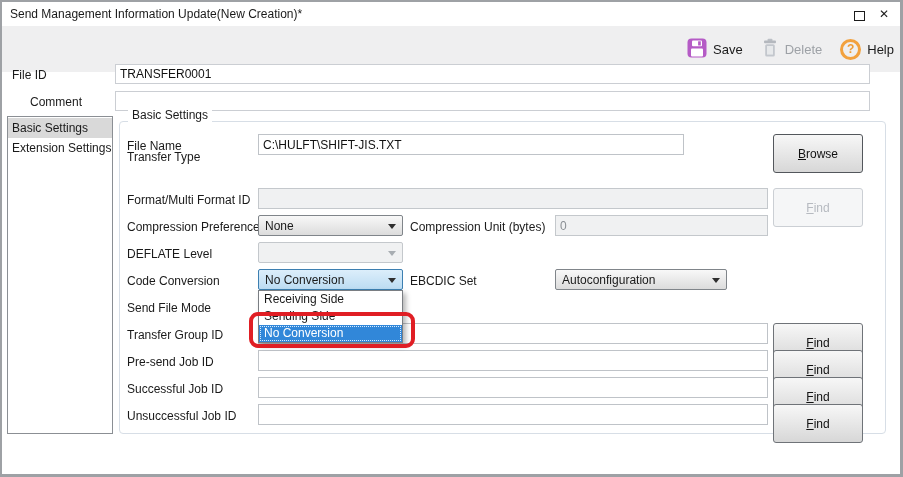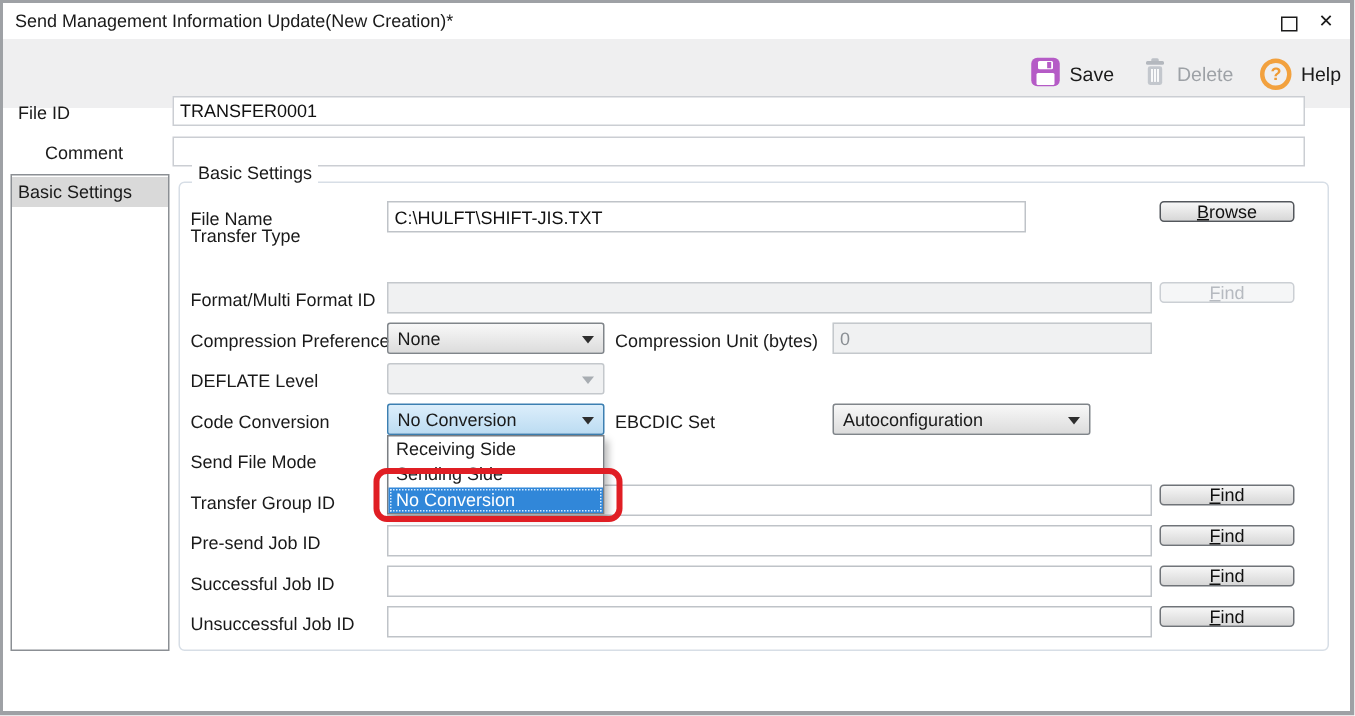--- a/index.html
+++ b/index.html
@@ -27,21 +27,21 @@
     font-family:"Liberation Sans",sans-serif;font-size:12px;padding:0 4px;color:#111;outline:none;}
   .tbox.tall{height:21px;border-color:#bfc3c8;}
   .tbox.off{background:#f0f1f2;border-color:#c4c8cc;color:#8a8f94;}
   .combo{position:absolute;box-sizing:border-box;width:145px;height:21px;border:1px solid #80858a;border-radius:2px;
     background:linear-gradient(#f8f8f8,#dcdcdc);font-size:12px;display:flex;align-items:center;padding:0 6px;}
   .combo .arrow{position:absolute;right:6px;top:8px;width:0;height:0;
     border-left:4px solid transparent;border-right:4px solid transparent;border-top:5px solid #2e2e2e;}
   .combo.off{background:#f0f1f2;border-color:#c4c8cc;color:#9aa0a5;}
   .combo.off .arrow{border-top-color:#a8adb2;}
   .combo.focus{border-color:#3c7fb1;background:linear-gradient(#dceefb,#bcdcf2);}
-  .btn{position:absolute;box-sizing:border-box;height:14px;width:90px;border:1px solid #6f7378;border-radius:3px;
+  .btn{position:absolute;box-sizing:border-box;height:39px;width:90px;border:1px solid #6f7378;border-radius:3px;
     background:linear-gradient(#f7f7f7,#d7d7d7);font-size:12px;color:#111;
     display:flex;align-items:center;justify-content:center;cursor:default;}
   .btn.primary{border-color:#53575c;}
   .btn.disabled{border-color:#cbcfd4;background:#f5f6f7;color:#b6bac0;}
   .btn-label{display:block;}
   .btn-label::first-letter{text-decoration:underline;}
   
   .sidebar{position:absolute;left:5px;top:114px;width:106px;height:318px;box-sizing:border-box;
     border:1px solid #8b8f94;background:#fff;padding-top:1px;}
   .side-item{height:20px;line-height:20px;font-size:12px;padding-left:4px;white-space:nowrap;cursor:default;}
@@ -100,20 +100,21 @@
     </div>
   </div>
 
   <div class="lbl" style="left:10px;top:66px;">File ID</div>
   <input class="tbox" style="left: 113px; top: 62px; width: 755px;" value="TRANSFER0001">
   <div class="lbl" style="left:28px;top:93px;">Comment</div>
   <input class="tbox" style="left: 113px; top: 89px; width: 755px;" value="">
 
   <div class="sidebar">
     <div class="side-item selected">Basic Settings</div>
+    <div class="side-item">Extension Settings</div>
   </div>
 
   <div class="groupbox"></div>
   <div class="group-title">Basic Settings</div>
 
   <div class="lbl" style="left:125px;top:137px;">File Name</div>
   <input class="tbox tall" style="left: 256px; top: 132px; width: 426px;" value="C:\HULFT\SHIFT-JIS.TXT">
   <div class="btn primary" style="left:771px;top:132px;">
     <span class="btn-label">Browse</span>
   </div>

